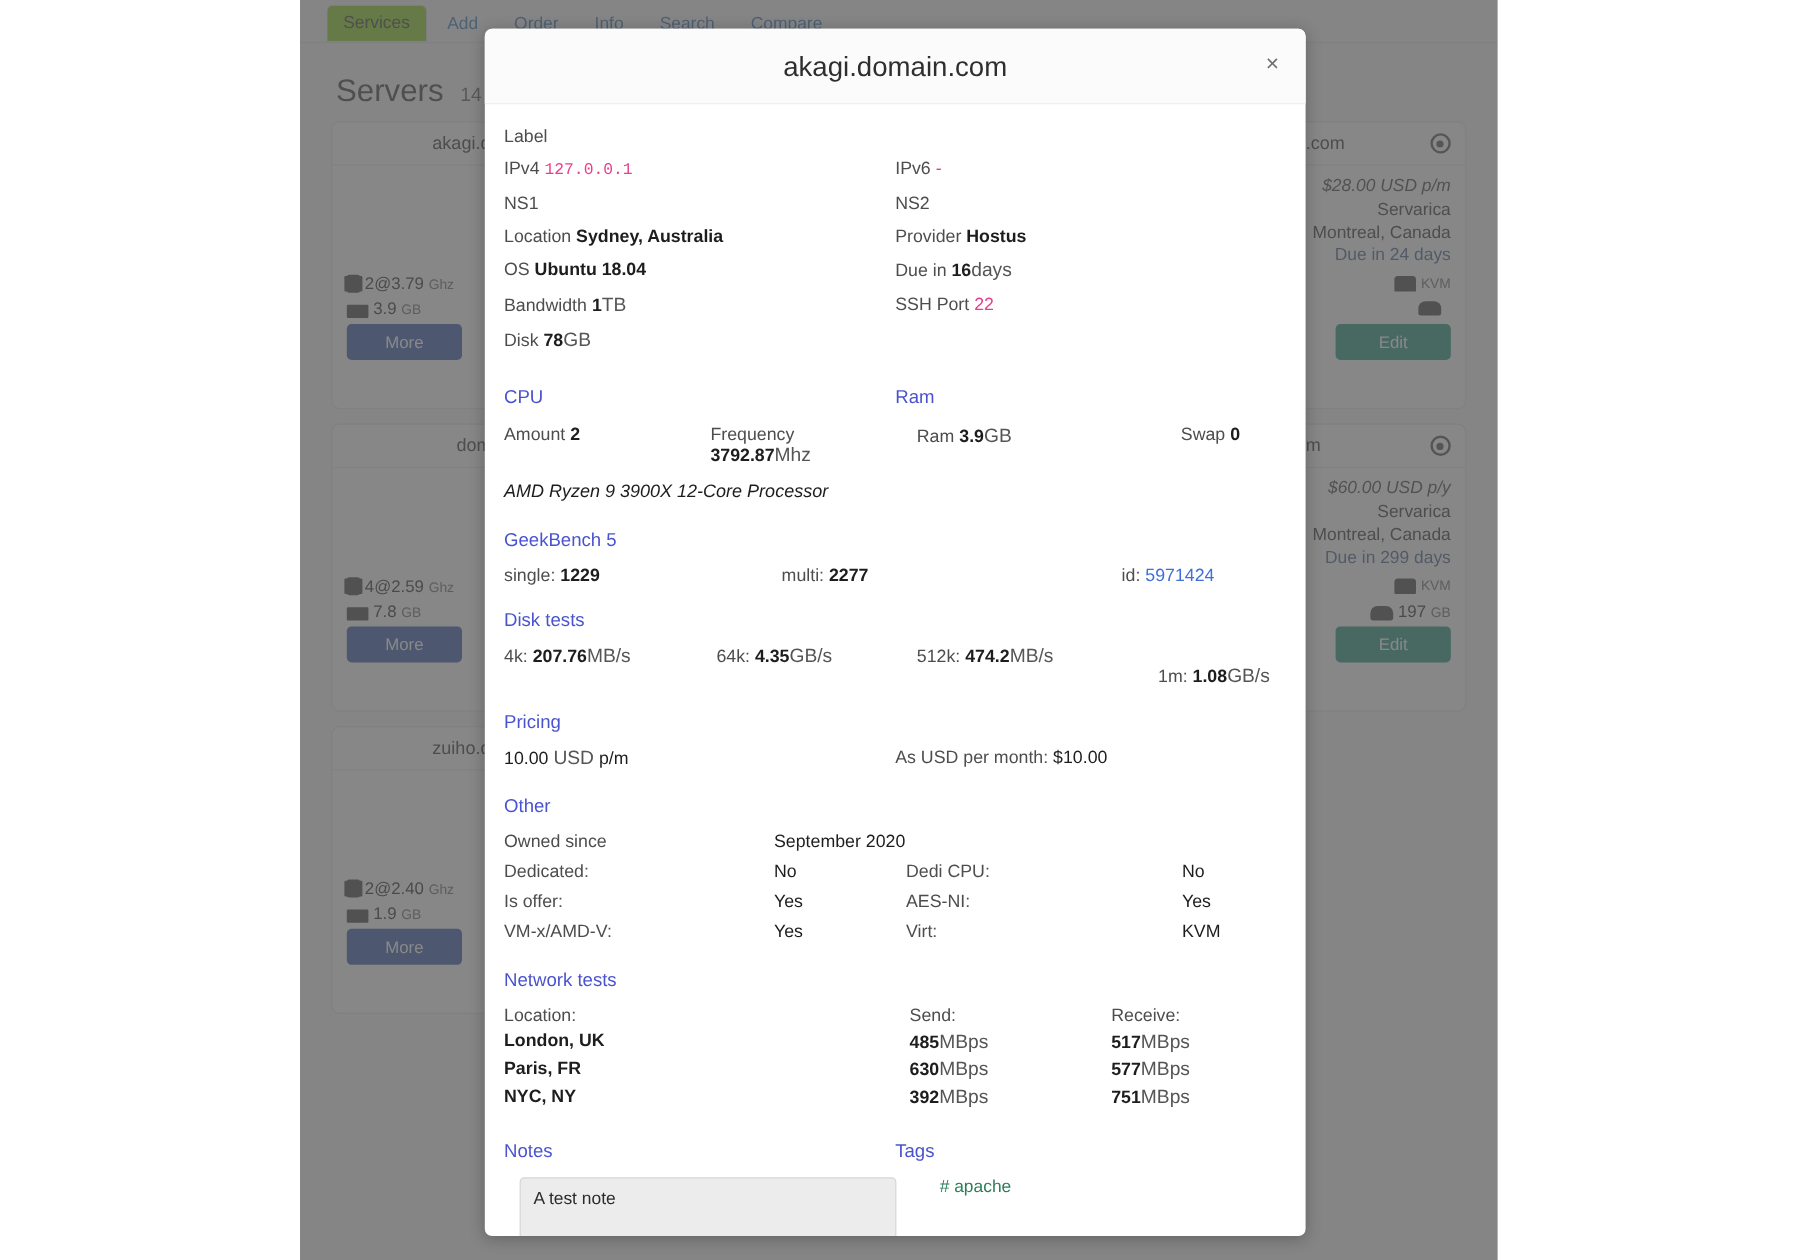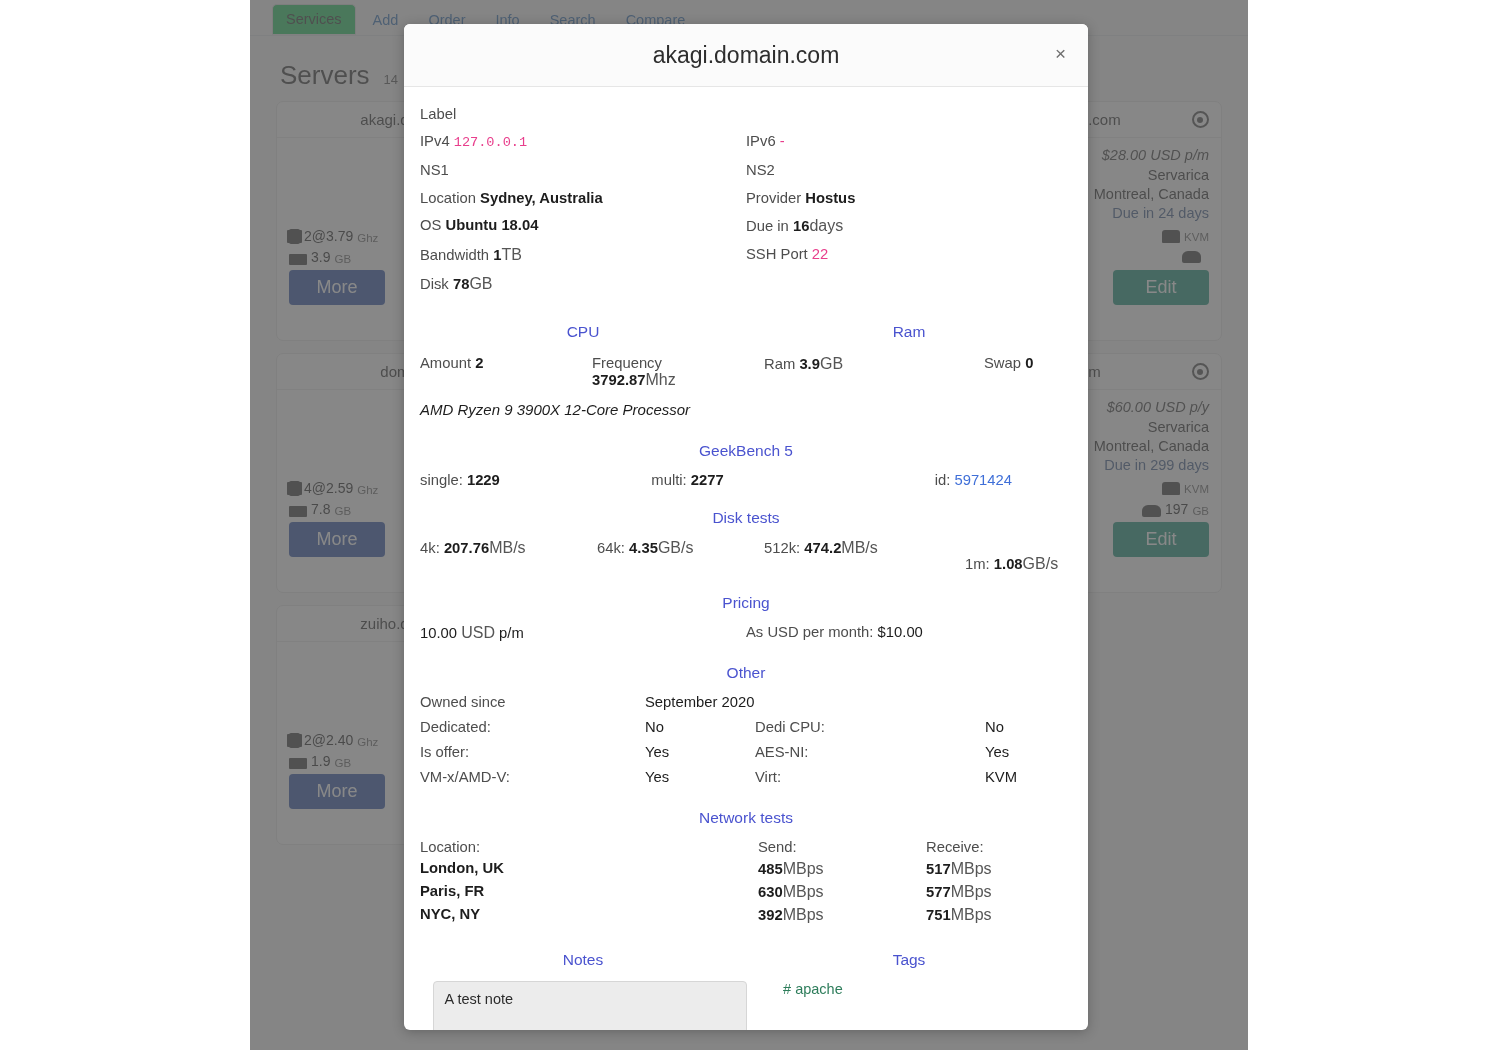--- a/index.html
+++ b/index.html
@@ -30,33 +30,33 @@
   }
   .navtab {
     font-size: 14.5px;
     color: #2f6fb5;
     padding: 7px 13px 8px;
     border-radius: 5px 5px 0 0;
     line-height: 1;
     white-space: nowrap;
   }
   .navtab.active {
-    background: #22c55e;
+    background: #84cc16;
     color: #333;
     border: 1px solid #dcdcdc;
     border-bottom-color: #e6e6e6;
     text-align: right;
   }
 
   .page-head {
     display: flex; align-items: baseline; gap: 14px;
     padding: 24px 30px 10px;
   }
   .page-title { font-size: 26px; color:#333; font-weight: 400; }
-  .page-count { font-size: 13px; color:#555; }
+  .page-count { font-size: 16px; color:#555; }
 
   .cards {
     display: grid;
     grid-template-columns: repeat(3, 1fr);
     gap: 12px 12px;
     padding: 0 26px;
   }
   .card {
     background: #fbfbfb;
     border: 1px solid #e0e0e0;
@@ -90,21 +90,21 @@
   .spec .unit { font-size: 11.5px; color:#666; }
   .ico {
     display:inline-block; width:14px; height:15px; flex:0 0 auto;
     background:#3a3a3a;
   }
   .ico.cpu { width:11px; height:15px; border-radius:2px; box-shadow: -3px 0 0 -1px #3a3a3a, 3px 0 0 -1px #3a3a3a; }
   .ico.ram { width:18px; height:11px; border-radius:1px; }
   .ico.kvm { width:18px; height:13px; border-radius:3px 3px 1px 1px; }
   .ico.disk { width:19px; height:12px; border-radius:6px 6px 2px 2px; }
   .card-btns { display:flex; justify-content: space-between; gap: 8px; margin-top: 2px; }
-  .btn { border:none; border-radius:4px; font-size:18px; padding: 7px 0; width: 96px; color:#fff; text-align:center; }
+  .btn { border:none; border-radius:4px; font-size:14px; padding: 7px 0; width: 96px; color:#fff; text-align:center; }
   .btn.more { background:#2b50a5; }
   .btn.edit { background:#168f76; }
 
   
   .backdrop {
     position:absolute; left:250px; top:0; width:998px; height:1050px;
     background: rgba(90,90,90,0.72);
   }
 
   
@@ -149,21 +149,21 @@
   .ln { margin-bottom: 9px; line-height: 1.25; }
   .lbl { color:#4d4d4d; }
   .val { color:#1d1d1d; font-weight: bold; }
   .val-plain { color:#1d1d1d; }
   .unit { font-size: 16px; color:#555; font-weight: normal; }
   .mono-pink { color:#e83e8c; font-family:"Liberation Mono", monospace; font-size:13.6px; }
   .pink { color:#e83e8c; }
 
   .sec-head {
     color: #4a53cf;
-    text-align: center;
+    text-align: left;
     font-size: 15.5px;
     margin: 14px 0 12px;
   }
 
   .grid4 { display: grid; grid-template-columns: repeat(4, 1fr); }
   .grid3 { display: grid; grid-template-columns: repeat(3, 1fr); }
   .grid2 { display: grid; grid-template-columns: repeat(2, 1fr); }
 
   .cpu-model { font-style: italic; color:#1d1d1d; margin: 12px 0 4px; font-size: 15px; }
 

